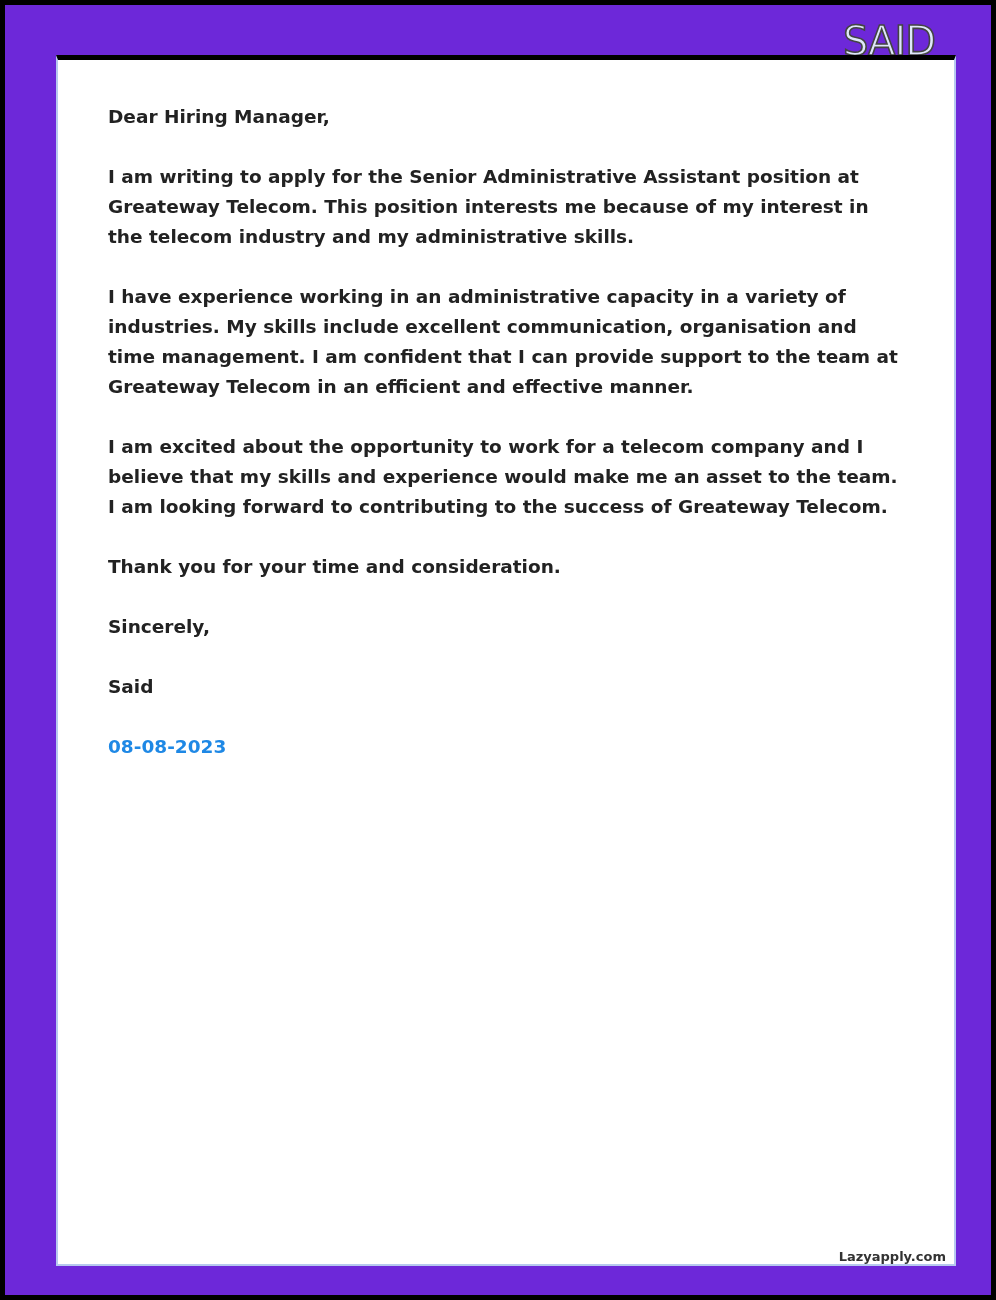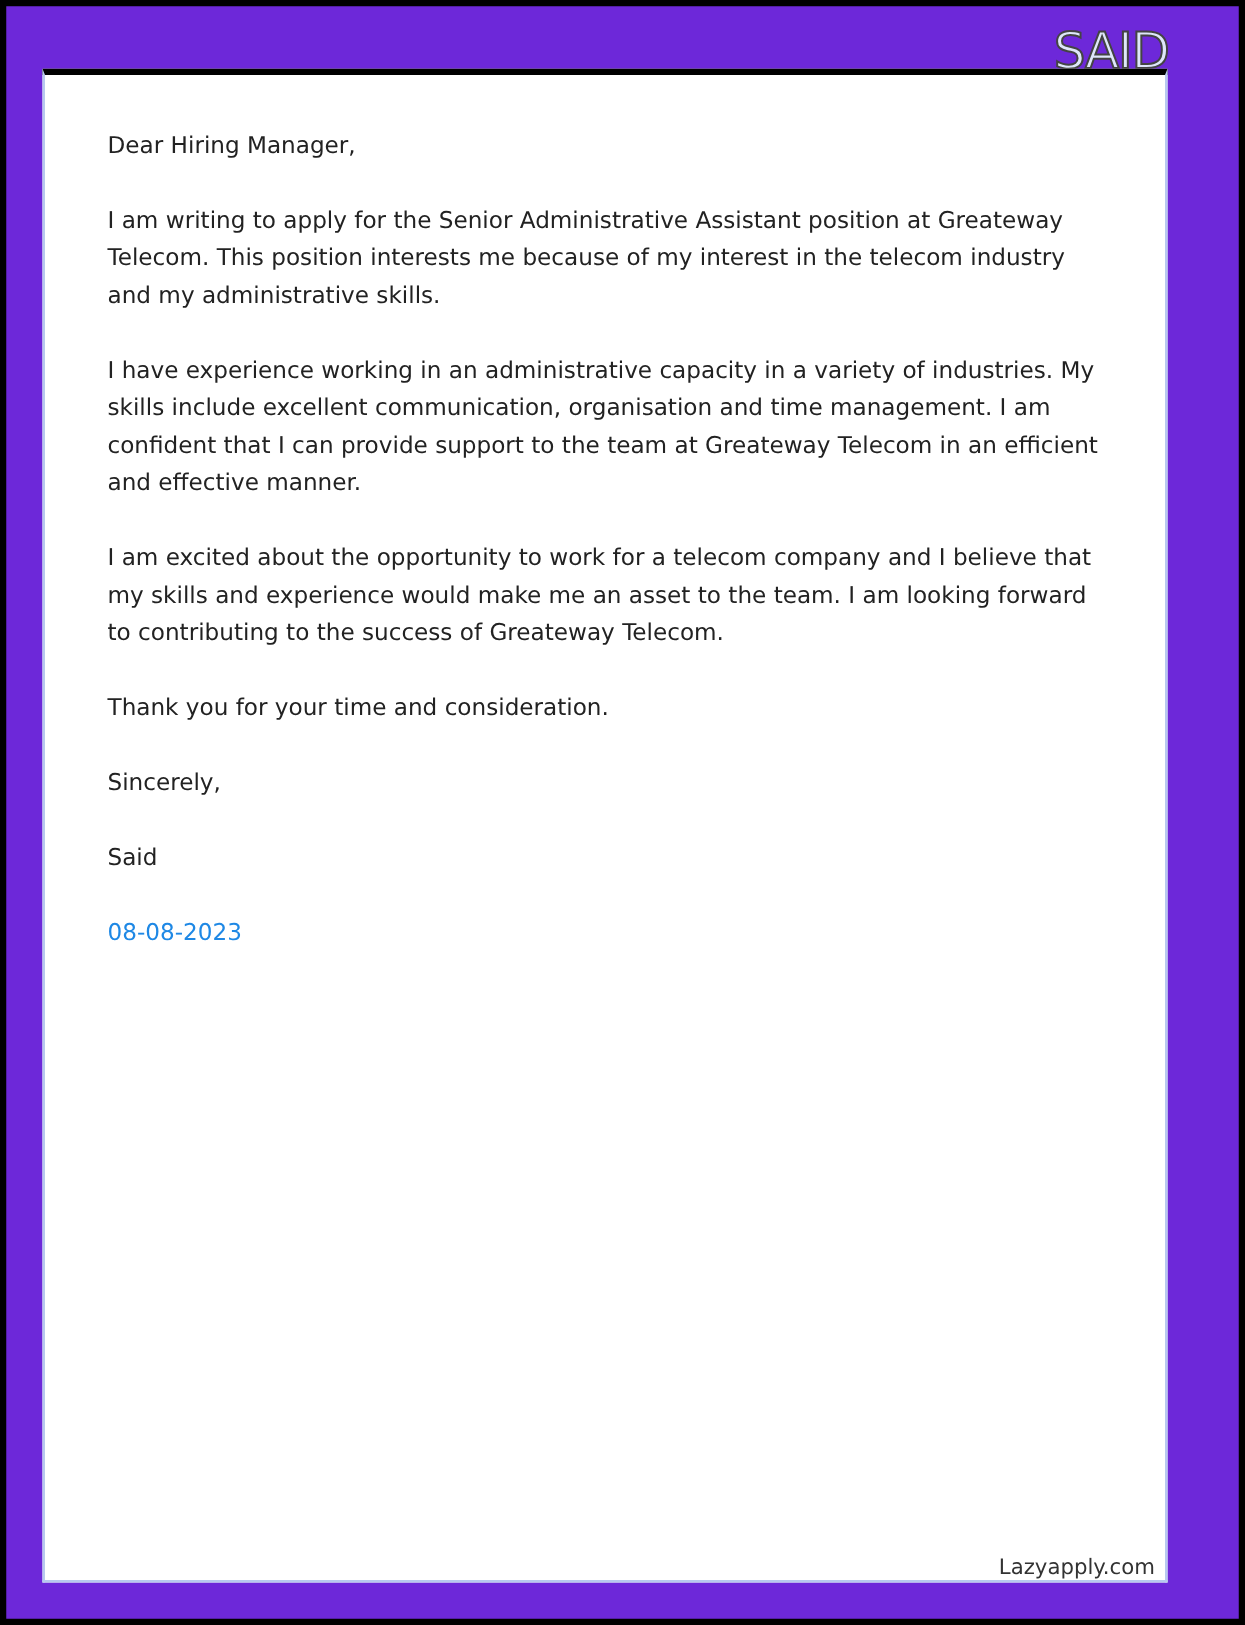--- a/index.html
+++ b/index.html
@@ -1,23 +1,23 @@
 <!DOCTYPE html>
 <html><head>
 <meta charset="utf-8">
 <style>
   html, body { margin:0; padding:0; }
   body { width:996px; height:1300px; background:#000; position:relative; overflow:hidden; font-family:"DejaVu Sans", sans-serif; }
   .frame { position:absolute; left:5px; top:5px; width:986px; height:1290px; background:#6d28d9; }
   .brand { position:absolute; right:56px; top:12px; font-size:40px; line-height:48px; color:#dfe7fb; -webkit-text-stroke:1.6px #444; letter-spacing:-1px; font-family:"DejaVu Sans", sans-serif; }
-  .page { position:absolute; left:29px; top:50px; width:896px; height:1204px; background:#fff; border-top:5px solid #000; border-left:2px solid #b7c9ef; border-right:2px solid #b7c9ef; border-bottom:2px solid #b7c9ef; }
+  .page { position:absolute; left:51px; top:50px; width:896px; height:1204px; background:#fff; border-top:5px solid #000; border-left:2px solid #b7c9ef; border-right:2px solid #b7c9ef; border-bottom:2px solid #b7c9ef;font-weight:bold; }
   .content { position:absolute; left:50px; top:42px; width:800px; font-size:18.5px; line-height:30px; color:#222; }
   .content p { margin:0 0 30px 0; }
   .date { color:#1e88e5; margin-top:-20px; }
-  .footer { position:absolute; right:8px; bottom:0px; font-size:17px; color:#333; }
+  .footer { position:absolute; right:8px; bottom:0px; font-size:13px; color:#333; }
 </style>
 </head>
 <body>
 
 <div class="frame">
   <div class="brand">SAID</div>
   <div class="page">
     <div class="content">
       <p>Dear Hiring Manager,</p>
       <p>I am writing to apply for the Senior Administrative Assistant position at Greateway Telecom. This position interests me because of my interest in the telecom industry and my administrative skills.</p>

